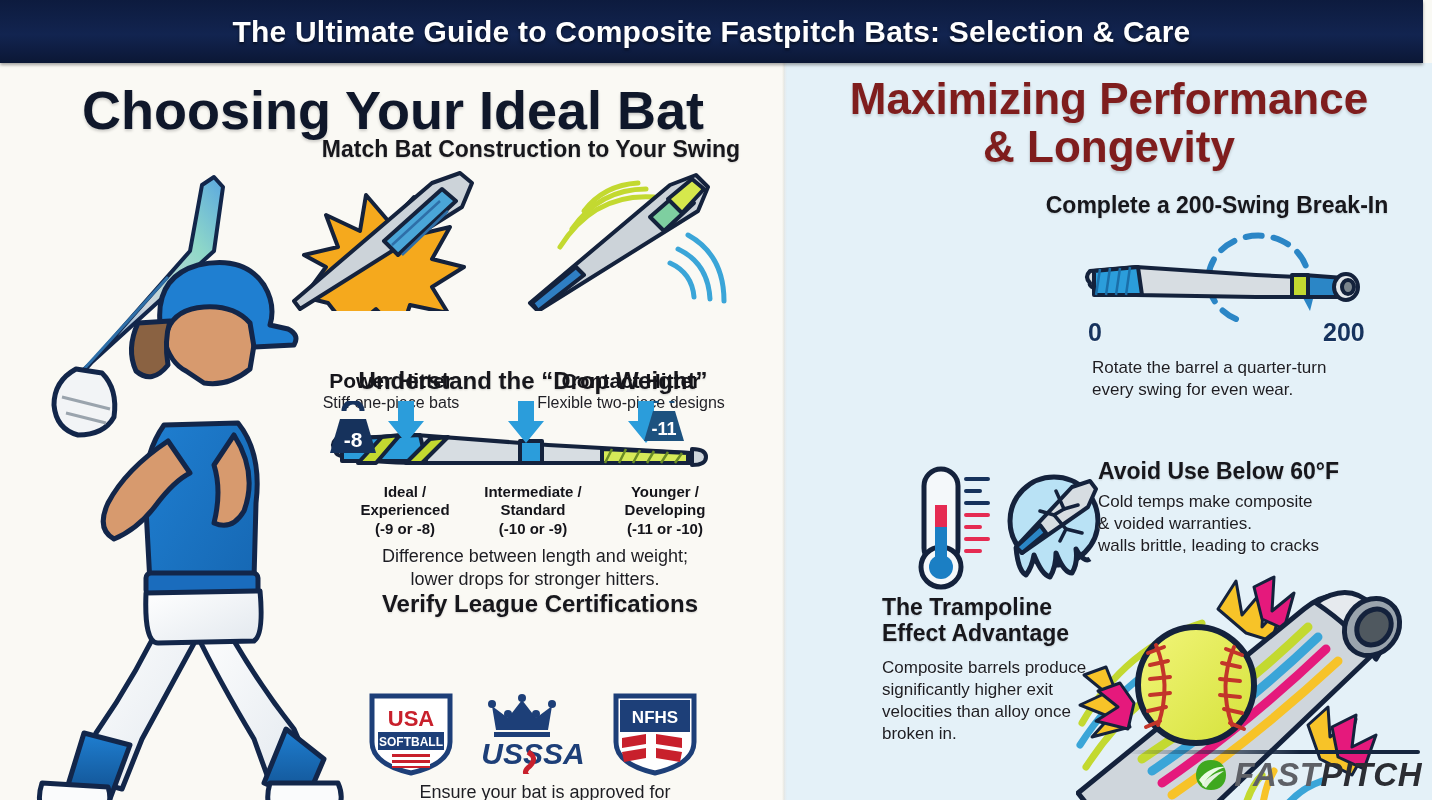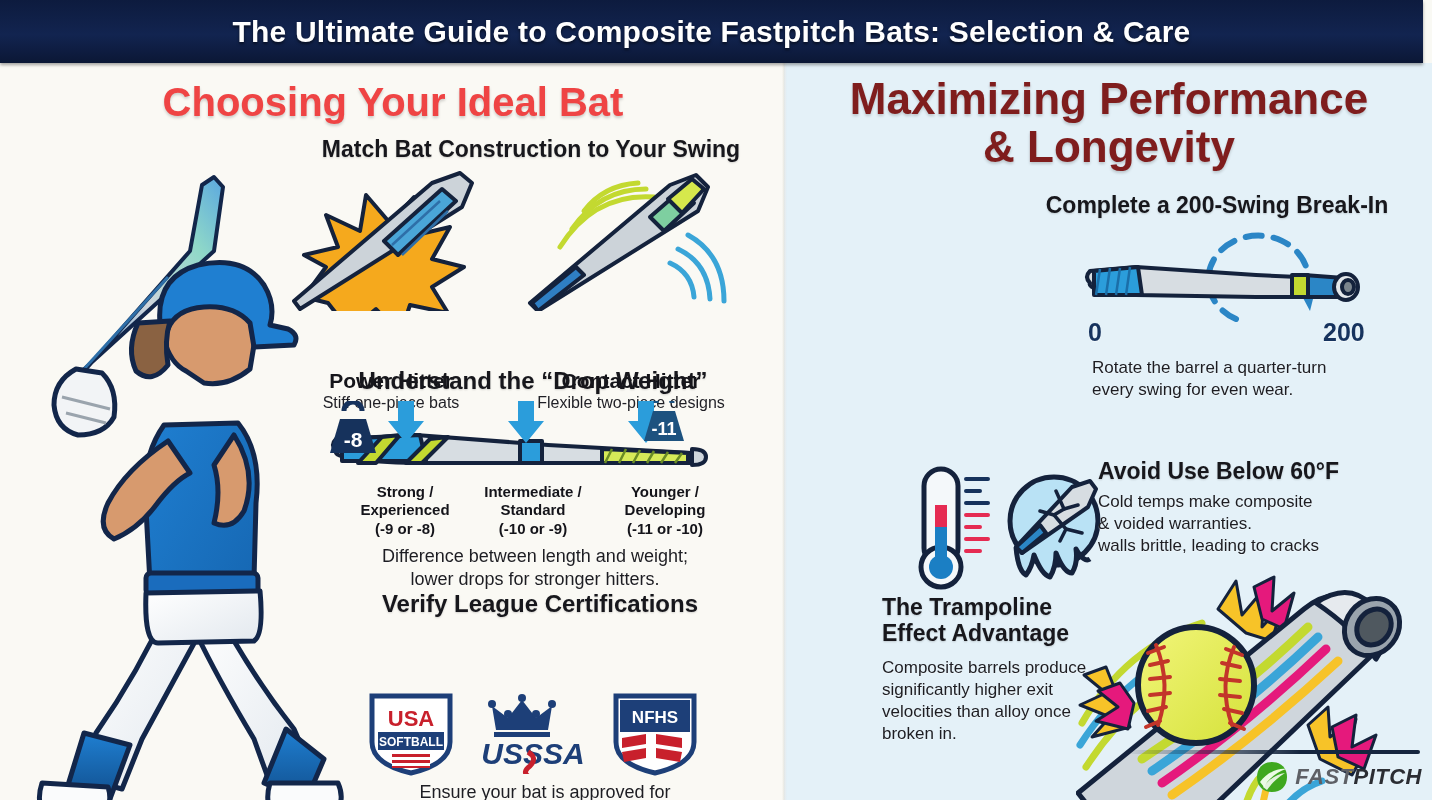--- a/index.html
+++ b/index.html
@@ -29,21 +29,21 @@
   .panel-divider{
     position:absolute;left:782px;top:63px;width:5px;height:737px;
     background:linear-gradient(90deg,rgba(210,210,205,0) 0%,#e8e8e2 40%,#dfe9ef 60%,rgba(220,235,245,0) 100%);
     z-index:30;
   }
 
   .panel-heading{
     position:absolute;text-align:center;font-weight:bold;line-height:1.08;
   }
   .h-left{
-    left:0;top:18px;width:786px;color:#ef4444;font-size:40px;
+    left:0;top:18px;width:786px;color:#0f172a;font-size:54px;
     text-shadow:0 2px 3px rgba(0,0,0,.18);
   }
   .h-right{
     left:0;top:12px;width:646px;color:#7f1d1d;font-size:44px;
     text-shadow:0 2px 3px rgba(0,0,0,.18);
   }
 
   
   .sec-title{
     position:absolute;text-align:center;font-weight:bold;color:#17171c;
@@ -73,21 +73,21 @@
   .certs{position:absolute;left:368px;top:628px;width:330px;height:85px;
     display:flex;align-items:center;justify-content:space-between;}
   .cert{position:relative;}
 
   .cert-usa{width:86px;height:84px;}
   .cert-usssa{width:110px;height:80px;}
   .cert-nfhs{width:86px;height:84px;}
 
   
   .logo{position:absolute;right:10px;bottom:6px;display:flex;align-items:center;gap:6px;}
-  .logo-text{font-size:22px;letter-spacing:.5px;font-style:italic;}
+  .logo-text{font-size:33px;letter-spacing:.5px;font-style:italic;}
   .logo-text .fast{color:#5e6066;font-weight:bold;}
   .logo-text .pitch{color:#2b2d33;font-weight:bold;}
   .logo-rule{position:absolute;right:12px;bottom:46px;width:300px;height:4px;
     background:linear-gradient(90deg,rgba(20,35,65,0) 0%,#16263f 60%,#16263f 100%);
     border-radius:2px;}
 
   
   .scale-num{position:absolute;font-weight:bold;font-size:25px;color:#16335e;
      text-shadow:0 1px 1px rgba(255,255,255,.6);}
 </style>
@@ -231,21 +231,21 @@
       </g>
 
       <g>
         <path d="M334 2 a8 8 0 0 1 16 0" fill="none" stroke="#1d527f" stroke-width="5"></path>
         <path d="M331 10 L353 10 L362 40 L322 40 Z" fill="#1d527f"></path>
         <text x="342" y="34" font-family="Liberation Sans, sans-serif" font-size="18" font-weight="bold" fill="#ffffff" text-anchor="middle">-11</text>
       </g>
     </svg>
 
     <div class="dw-col" style="left:330px;top:420px;">
-      <div>Strong /</div>
+      <div>Ideal /</div>
       <div>Experienced</div>
       <div>(-9 or -8)</div>
     </div>
     <div class="dw-col" style="left:458px;top:420px;">
       <div>Intermediate /</div>
       <div>Standard</div>
       <div>(-10 or -9)</div>
     </div>
     <div class="dw-col" style="left:590px;top:420px;">
       <div>Younger /</div>

